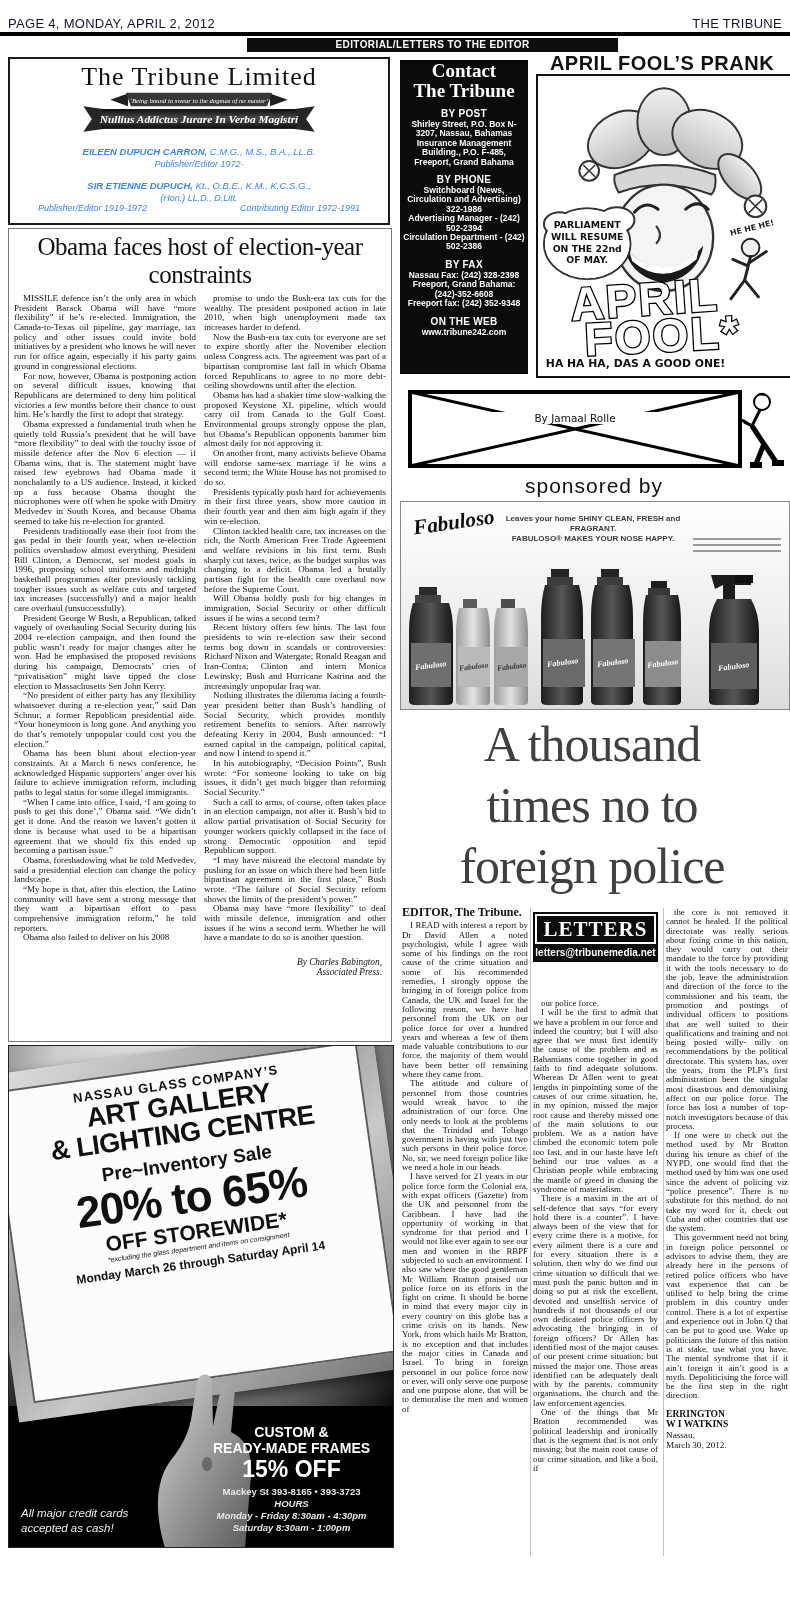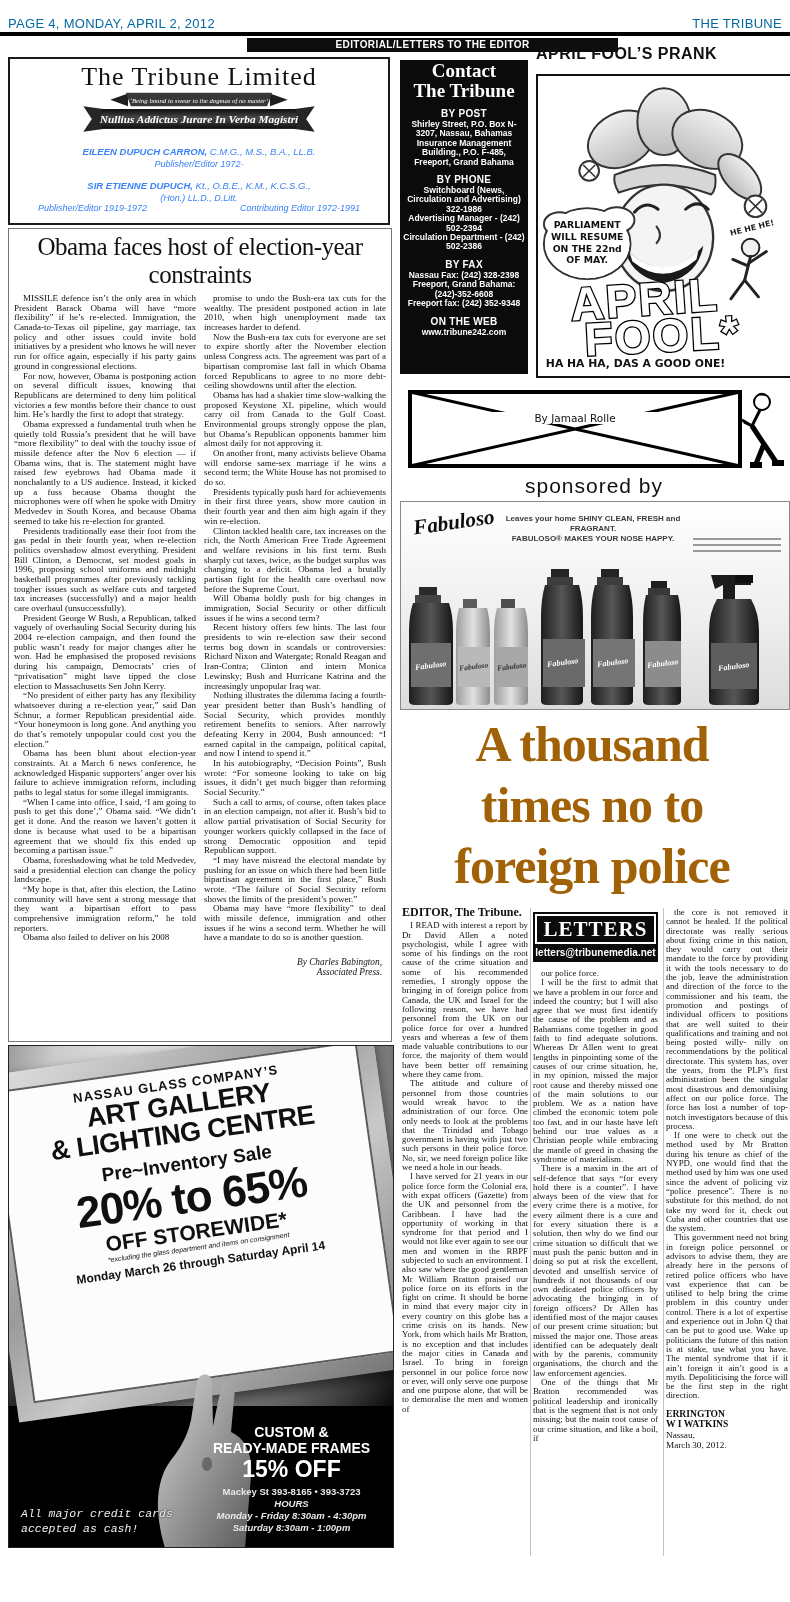--- a/index.html
+++ b/index.html
@@ -1,21 +1,21 @@
 <!DOCTYPE html>
 <html><head>
 <meta charset="utf-8">
 <style>
   html,body{margin:0;padding:0;background:#fff;}
   #page{position:relative;width:790px;height:1602px;background:#fff;overflow:hidden;
         font-family:"Liberation Serif",serif;color:#111;}
   .abs{position:absolute;}
   .sans{font-family:"Liberation Sans",sans-serif;}
   
-  .hdr{top:16px;font-family:"Liberation Sans",sans-serif;font-size:13px;color:#0369a1;letter-spacing:.3px;}
+  .hdr{top:16px;font-family:"Liberation Sans",sans-serif;font-size:13px;color:#0f172a;letter-spacing:.3px;}
   .hdr-rule{top:32px;left:0;width:790px;height:4px;background:#000;}
   .banner{top:38px;left:247px;width:371px;height:14px;background:#0d0d0d;color:#fff;
           font-family:"Liberation Sans",sans-serif;font-weight:bold;font-size:10px;
           line-height:14px;text-align:center;letter-spacing:.4px;}
   
   .masthead{top:57px;left:8px;width:378px;height:164px;border:2px solid #1a1a1a;background:#fff;text-align:center;overflow:hidden;}
   .masthead h1{margin:3px 0 0;font-size:26px;font-weight:normal;letter-spacing:1px;}
   .pubs{margin-top:2px;font-family:"Liberation Sans",sans-serif;font-style:italic;color:#3b82f6;}
   .pub-name{font-weight:bold;font-size:9.5px;}
   .pub-quals{font-size:9.5px;}
@@ -29,42 +29,42 @@
   .ocol{width:183px;font-size:9px;line-height:9.68px;text-align:justify;}
   .ocol p{margin:0;text-indent:9px;}
   .byline{text-align:right;font-style:italic;font-size:9.3px;line-height:10px;padding-right:4px;margin-top:14px;}
   
   .contact{top:60px;left:400px;width:128px;height:314px;background:#0b0b0b;color:#fff;text-align:center;overflow:hidden;}
   .ctitle{font-size:19px;font-weight:bold;line-height:20px;padding-top:1px;}
   .csec{margin-top:7px;font-family:"Liberation Sans",sans-serif;}
   .csec h3{margin:0 0 1px;font-size:10px;font-weight:bold;letter-spacing:.3px;}
   .csec p{margin:0;font-size:8.5px;font-weight:bold;line-height:9.4px;padding:0 3px;text-align:center;}
   
-  .aftitle{top:45px;left:536px;width:252px;font-family:"Liberation Sans",sans-serif;
-           font-weight:900;font-size:16px;letter-spacing:.5px;}
+  .aftitle{top:52px;left:536px;width:252px;text-align:center;font-family:"Liberation Sans",sans-serif;
+           font-weight:900;font-size:20px;letter-spacing:.5px;}
   .cartoon{top:74px;left:536px;width:252px;height:300px;border:2px solid #111;background:#fff;overflow:hidden;}
   
   .envwrap{top:386px;left:400px;width:390px;height:86px;}
   .envtitle{top:7px;left:30px;width:290px;text-align:center;font-family:"Liberation Sans",sans-serif;
             font-weight:900;font-size:17px;letter-spacing:.5px;background:#fff;}
   .envby{top:26px;left:30px;width:290px;text-align:center;font-family:"DejaVu Sans",sans-serif;
          font-size:10.5px;background:#fff;}
   .sponsored{top:474px;left:400px;width:388px;text-align:center;font-family:"Liberation Sans",sans-serif;
              font-size:21px;letter-spacing:1px;color:#111;}
   
   .fab{top:501px;left:400px;width:388px;height:207px;border:1px solid #888;
        background:linear-gradient(#ffffff,#ededed 60%,#dcdcdc);overflow:hidden;}
   .fabbrand{top:8px;left:12px;font-size:21px;font-weight:bold;font-style:italic;transform:rotate(-8deg);color:#0e0e0e;}
   .fabtag{top:12px;left:82px;width:220px;text-align:center;font-family:"Liberation Sans",sans-serif;
           font-weight:bold;font-size:8px;line-height:10px;color:#3c3c3c;}
   .fabfine{top:34px;right:8px;width:88px;height:18px;
            background:repeating-linear-gradient(#0000 0 2px,#9a9a9a 2px 3.5px,#0000 3.5px 6px);}
   
-  .lhead{top:714px;left:396px;width:392px;text-align:center;font-weight:bold;font-size:50px;
-         line-height:61px;letter-spacing:-1px;color:#a16207;}
+  .lhead{top:714px;left:396px;width:392px;text-align:center;font-weight:normal;font-size:50px;
+         line-height:61px;letter-spacing:-1px;color:#404040;}
   .lrule{top:908px;width:1px;height:648px;background:#c2c2c2;}
   .lcol{font-size:8.8px;line-height:9.3px;text-align:justify;overflow:hidden;}
   .lcol p{margin:0;text-indent:8px;}
   .salut{font-weight:bold;font-size:12px;text-indent:0 !important;margin-bottom:4px !important;}
   .lbadge{top:912px;left:533px;width:125px;height:50px;background:#0b0b0b;color:#fff;text-align:center;}
   .lbadge-title{margin:2px;border:2px solid #fff;font-size:21px;font-weight:bold;line-height:26px;letter-spacing:1px;}
   .lbadge-mail{font-family:"Liberation Sans",sans-serif;font-size:10px;font-weight:bold;line-height:13px;}
   .sig{margin-top:8px;line-height:10.5px;}
   .sig .b{font-weight:bold;font-size:9.6px;display:block;}
   .sig .r{font-size:9.2px;display:block;}
@@ -77,21 +77,21 @@
          box-shadow:0 6px 14px rgba(0,0,0,.6);}
   .frame-inner{position:absolute;inset:17px;background:#fcfcfc;border:2px solid #5c5c5c;
                text-align:center;font-family:"Liberation Sans",sans-serif;color:#101010;overflow:hidden;}
   .g1{font-size:13px;font-weight:bold;letter-spacing:1px;margin-top:8px;}
   .g2{font-size:27px;font-weight:900;line-height:28px;letter-spacing:-.5px;}
   .g4{font-size:19px;font-weight:800;margin-top:6px;}
   .g5{font-size:44px;font-weight:900;line-height:46px;letter-spacing:-1px;}
   .g6{font-size:21px;font-weight:900;line-height:23px;}
   .g7{font-size:7px;font-style:italic;margin-top:1px;}
   .g8{font-size:12px;font-weight:800;margin-top:5px;}
-  .gcredit{top:460px;left:12px;color:#efefef;font-family:Liberation Mono, monospace;
+  .gcredit{top:460px;left:12px;color:#efefef;font-family:Liberation Sans, sans-serif;
            font-style:italic;font-size:11.5px;line-height:15px;text-shadow:0 0 2px #000;}
   .goffer{top:378px;right:4px;width:195px;text-align:center;color:#fff;font-family:"Liberation Sans",sans-serif;}
   .go1{font-size:14px;font-weight:800;line-height:16px;}
   .go2{font-size:23px;font-weight:800;line-height:26px;}
   .go3{font-size:9.5px;font-weight:bold;line-height:12px;margin-top:4px;color:#e8e8e8;}
   .go3 .it{font-style:italic;}
 </style>
 </head>
 <body>
 
@@ -375,21 +375,21 @@
         <p>I READ with interest a report by Dr David Allen a noted psychologist, while I agree with some of his findings on the root cause of the crime situation and some of his recommended remedies, I strongly oppose the bringing in of foreign police from Canada, the UK and Israel for the following reason, we have had personnel from the UK on our police force for over a hundred years and whereas a few of them made valuable contributions to our force, the majority of them would have been better off remaining where they came from.</p>
         <p>The attitude and culture of personnel from those countries would wreak havoc to the administration of our force. One only needs to look at the problems that the Trinidad and Tobago government is having with just two such persons in their police force. No, sir, we need foreign police like we need a hole in our heads.</p>
         <p>I have served for 21 years in our police force form the Colonial era, with expat officers (Gazette) from the UK and personnel from the Caribbean. I have had the opportunity of working in that syndrome for that period and I would not like ever again to see our men and women in the RBPF subjected to such an environment. I also saw where the good gentleman Mr William Bratton praised our police force on its efforts in the fight on crime. It should be borne in mind that every major city in every country on this globe has a crime crisis on its hands. New York, from which hails Mr Bratton, is no exception and that includes the major cities in Canada and Israel. To bring in foreign personnel in our police force now or ever, will only serve one purpose and one purpose alone, that will be to demoralise the men and women of</p>
       </div>
   </div>
 
   <div class="abs lbadge">
     <div class="lbadge-title">LETTERS</div>
     <div class="lbadge-mail">letters@tribunemedia.net</div>
   </div>
-  <div class="abs lcol" style="left:533px;top:969px;width:125px;height:589px;">
+  <div class="abs lcol" style="left:533px;top:999px;width:125px;height:589px;">
     <div>
         <p>our police force.</p>
         <p>I will be the first to admit that we have a problem in our force and indeed the country; but I will also agree that we must first identify the cause of the problem and as Bahamians come together in good faith to find adequate solutions. Whereas Dr Allen went to great lengths in pinpointing some of the causes of our crime situation, he, in my opinion, missed the major root cause and thereby missed one of the main solutions to our problem. We as a nation have climbed the economic totem pole too fast, and in our haste have left behind our true values as a Christian people while embracing the mantle of greed in chasing the syndrome of materialism.</p>
         <p>There is a maxim in the art of self-defence that says “for every hold there is a counter”. I have always been of the view that for every crime there is a motive, for every ailment there is a cure and for every situation there is a solution, then why do we find our crime situation so difficult that we must push the panic button and in doing so put at risk the excellent, devoted and unselfish service of hundreds if not thousands of our own dedicated police officers by advocating the bringing in of foreign officers? Dr Allen has identified most of the major causes of our present crime situation; but missed the major one. Those areas identified can be adequately dealt with by the parents, community organisations, the church and the law enforcement agencies.</p>
         <p>One of the things that Mr Bratton recommended was political leadership and ironically that is the segment that is not only missing; but the main root cause of our crime situation, and like a boil, if</p>
       </div>
   </div>
 
   <div class="abs lcol" style="left:666px;top:908px;width:122px;height:650px;">
     <div>

